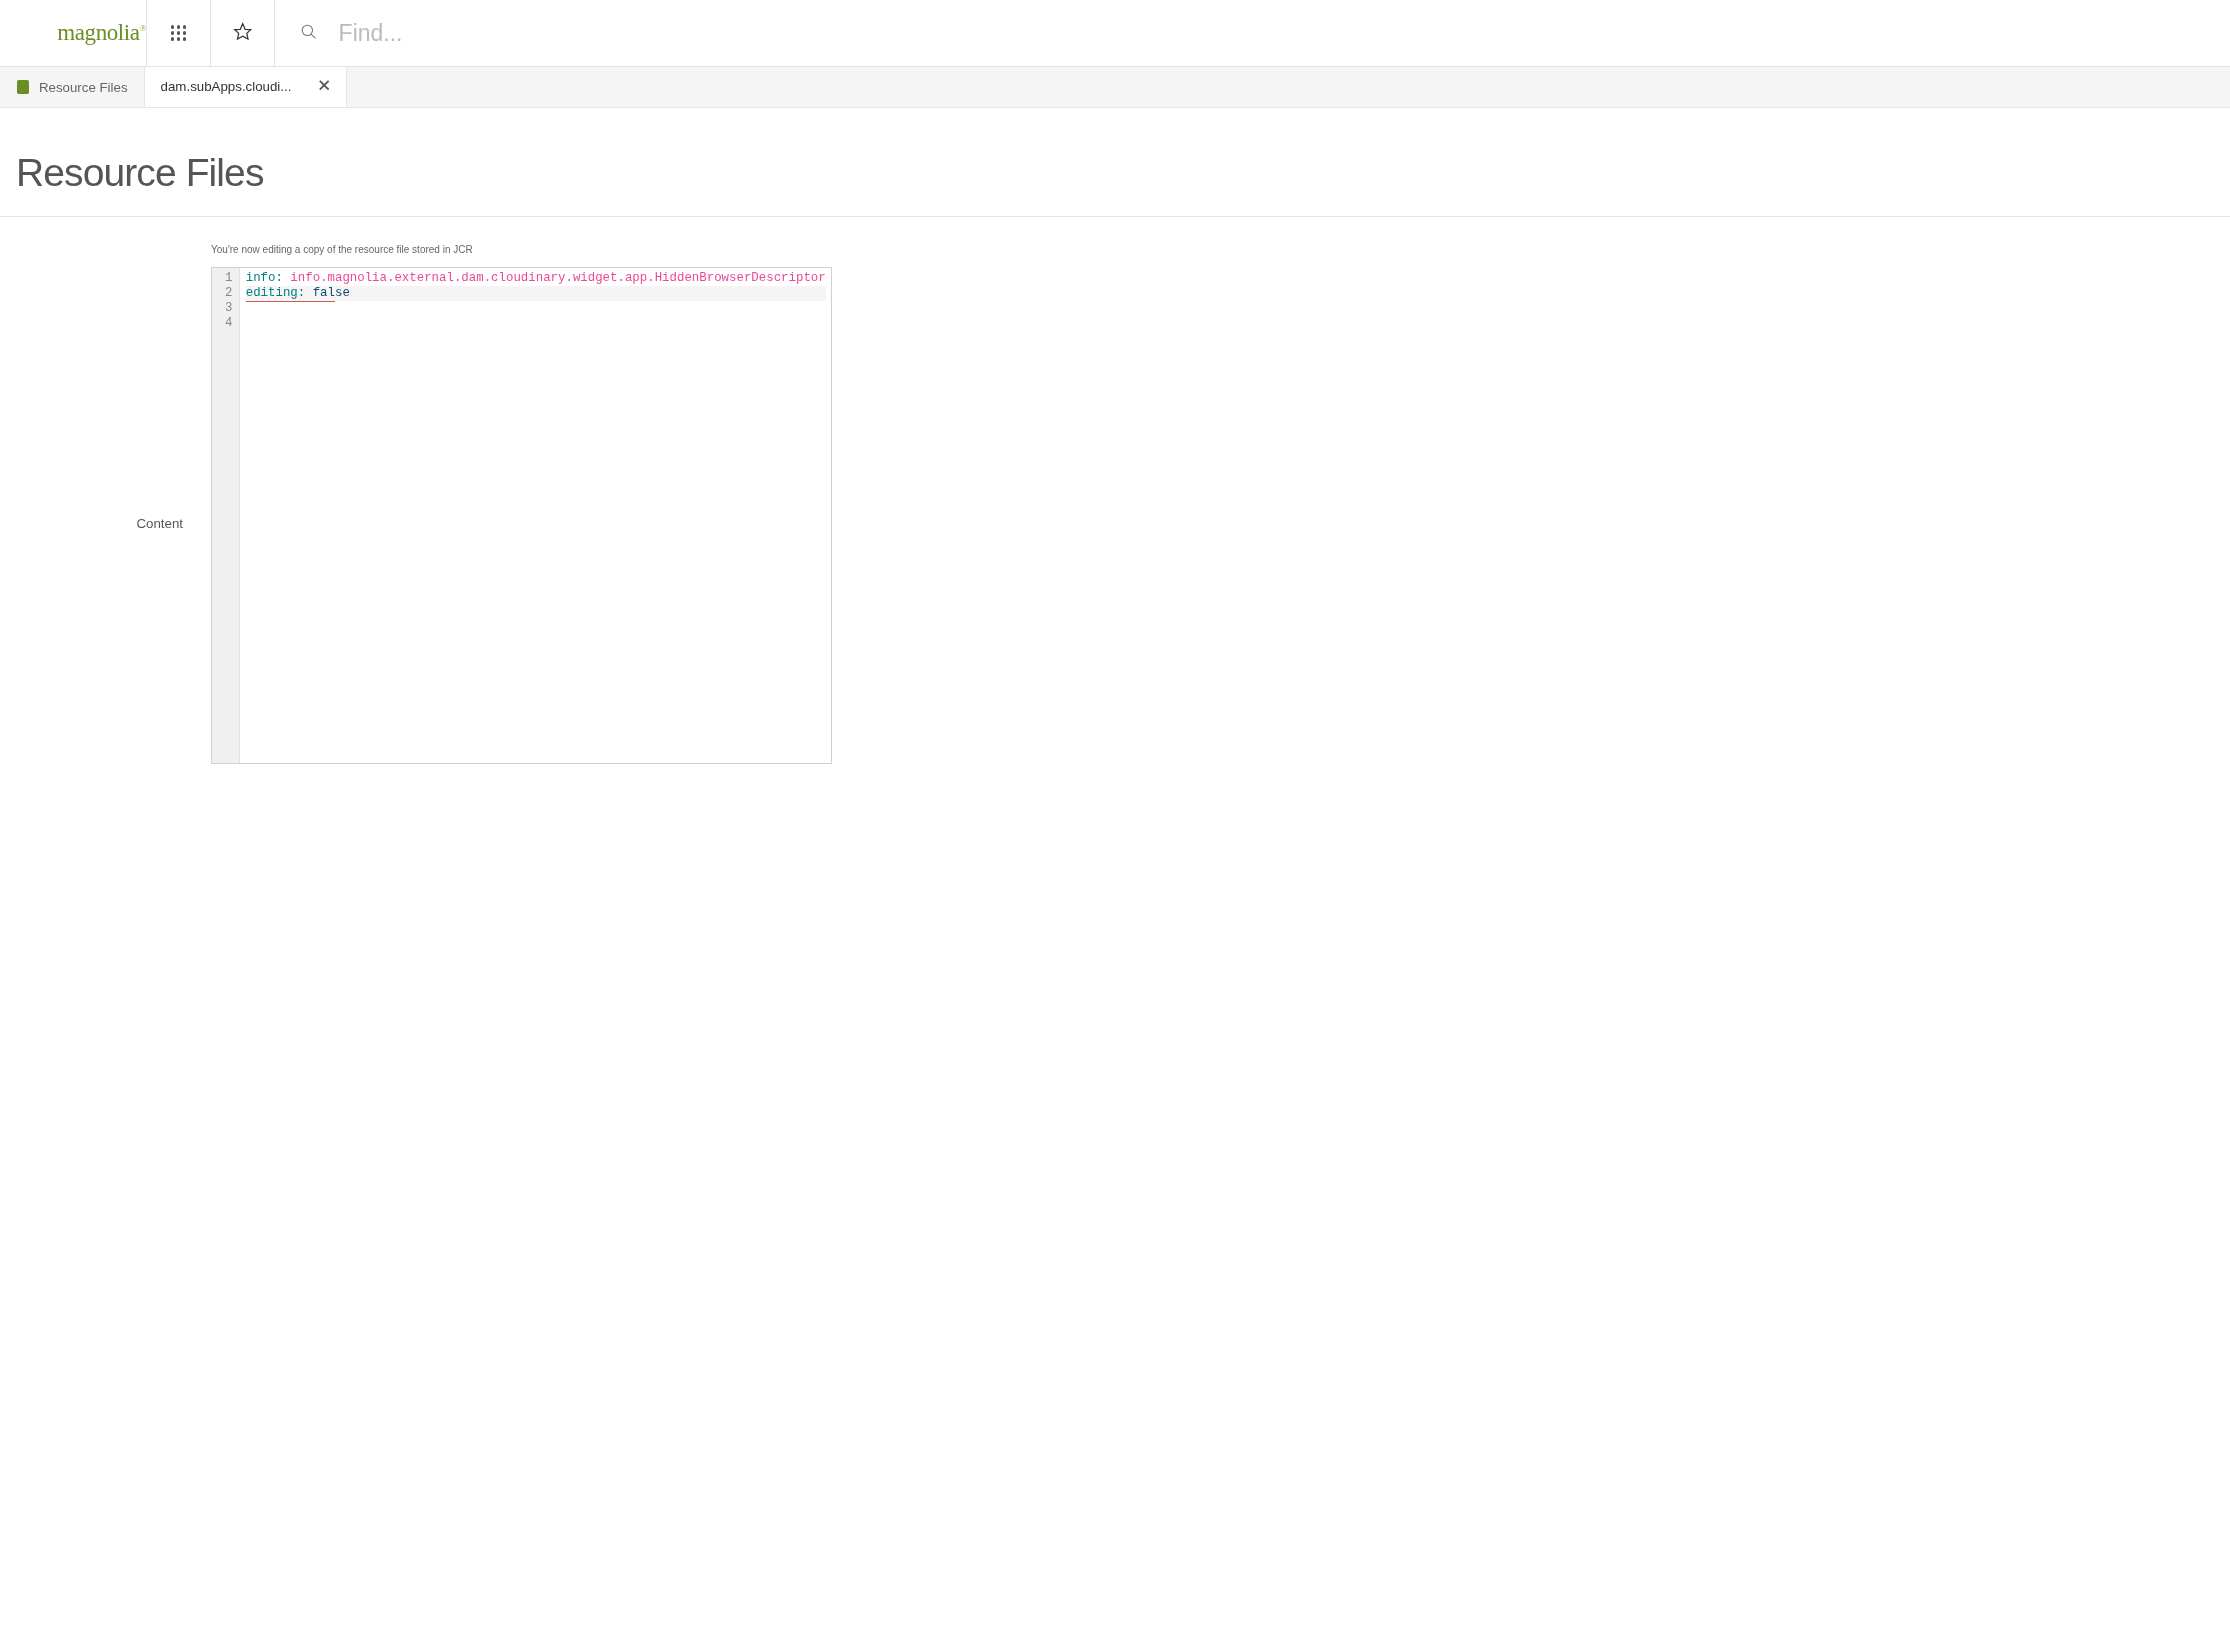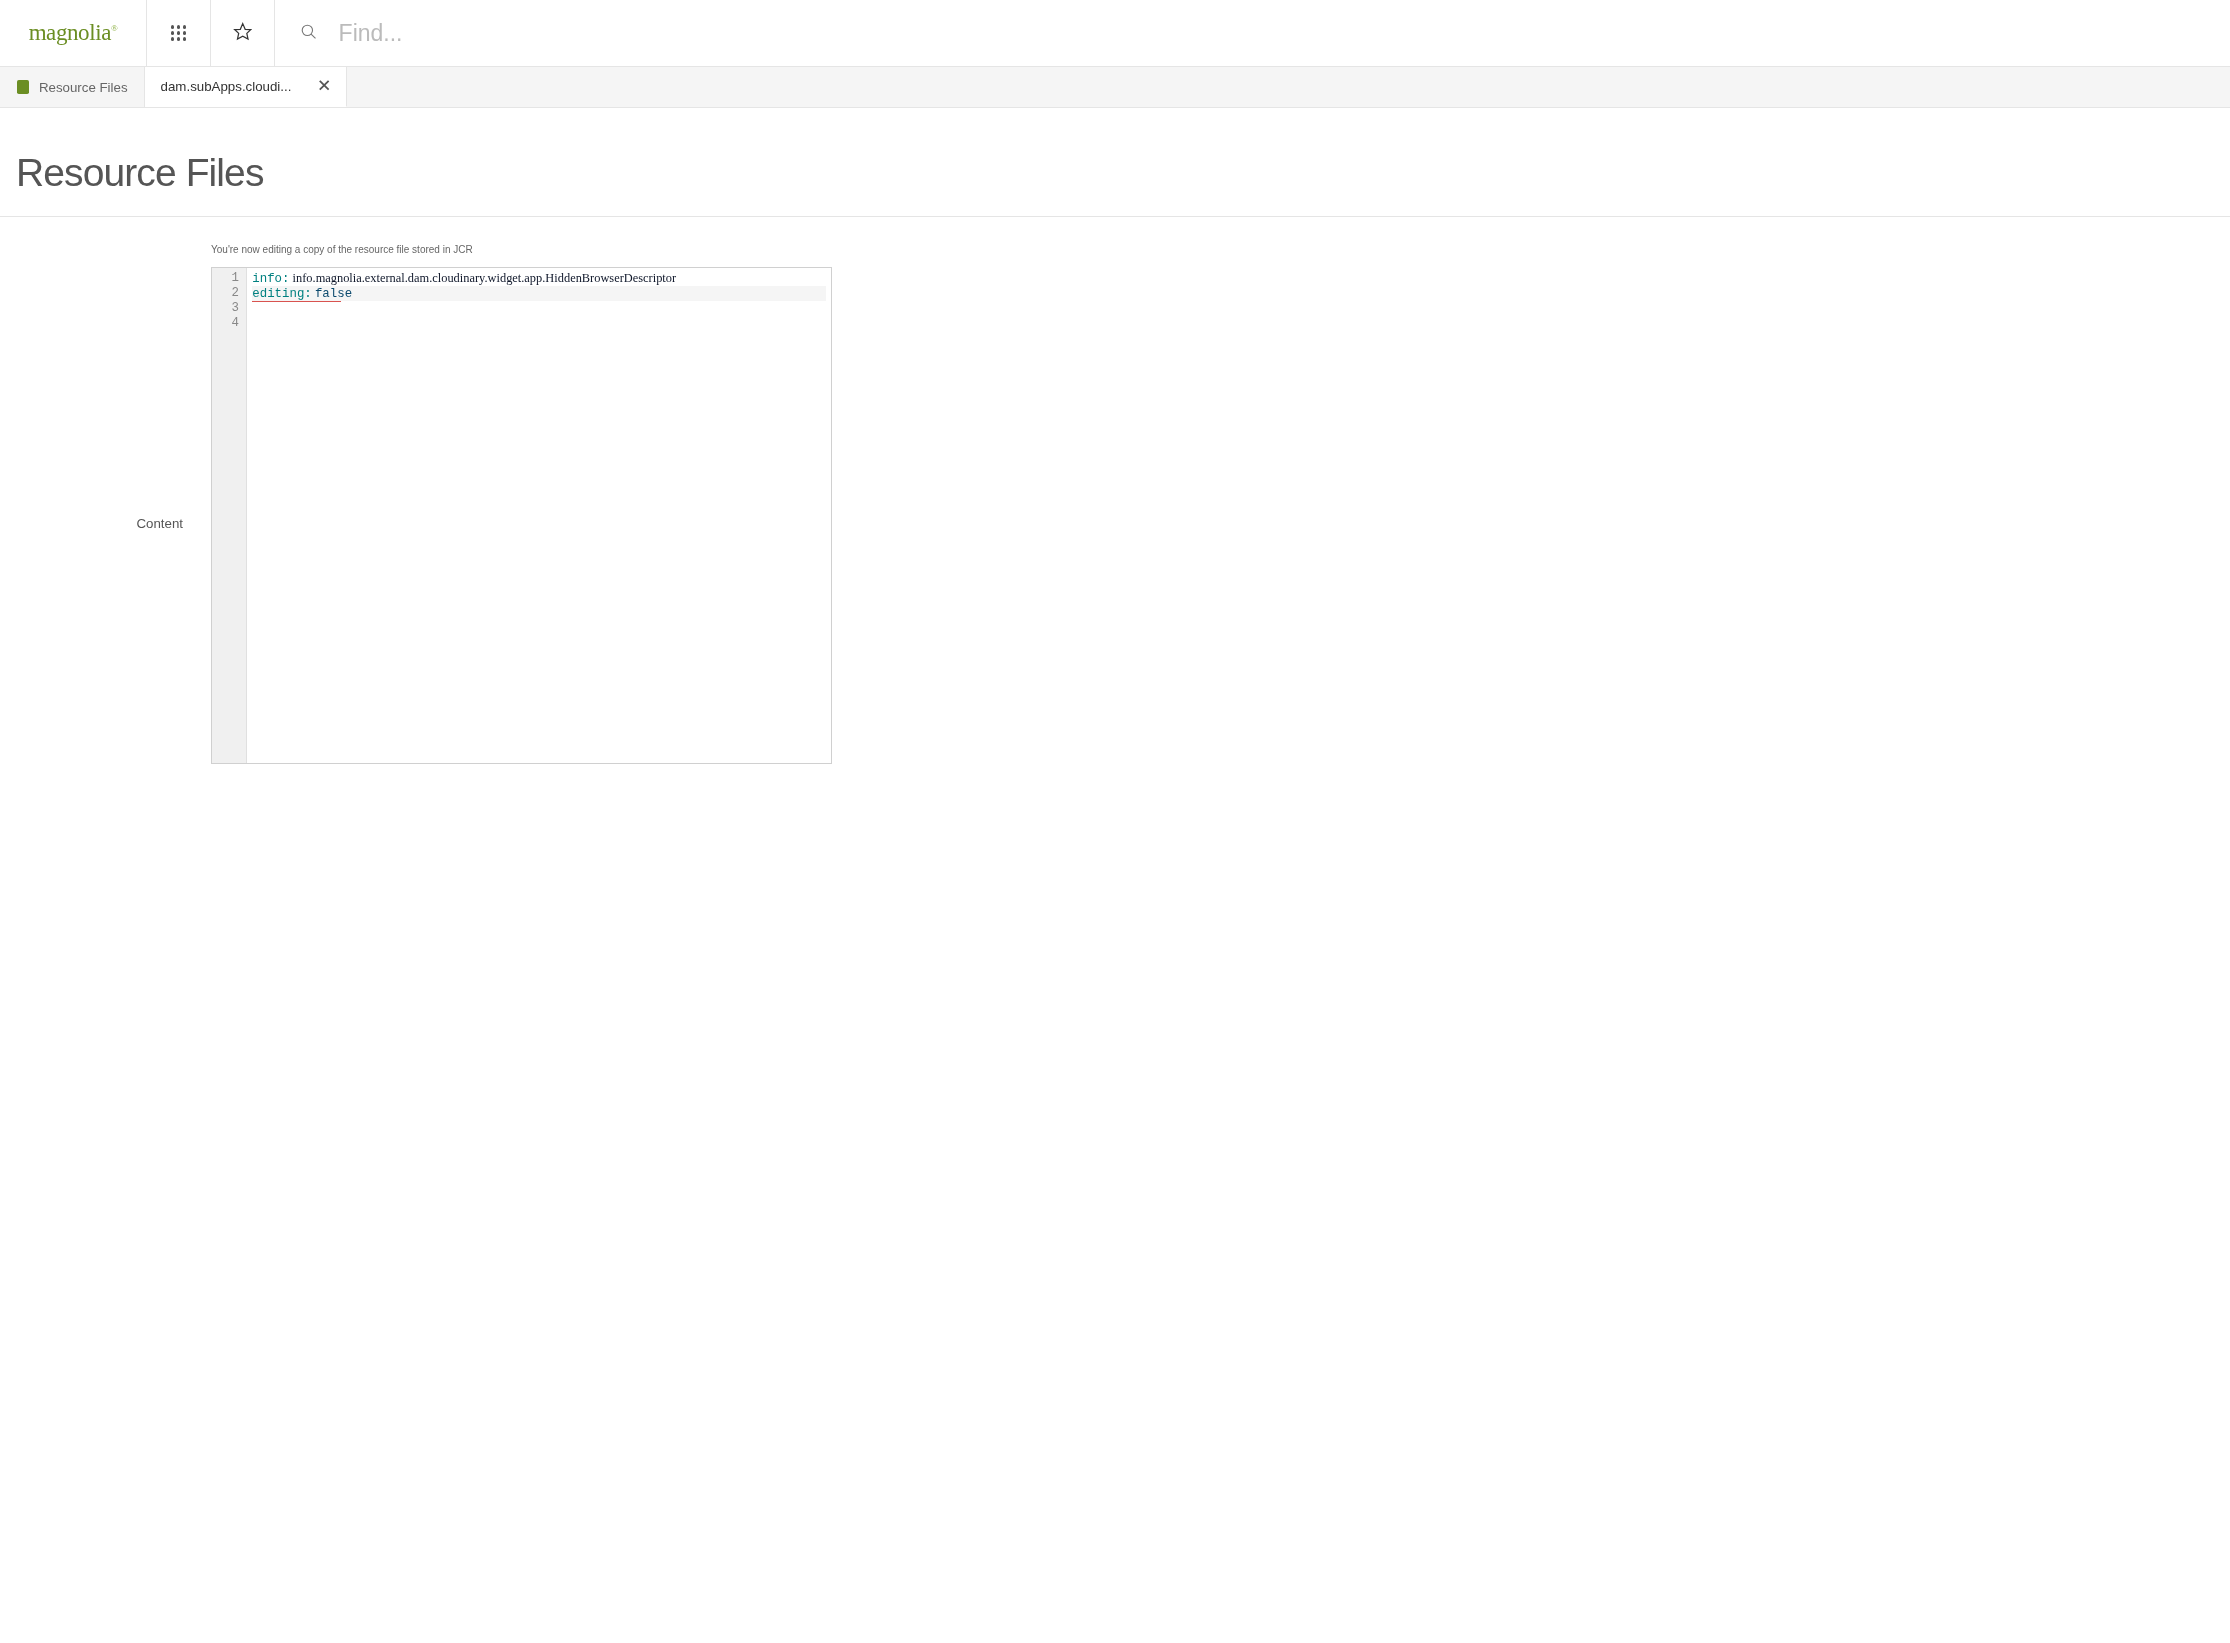--- a/index.html
+++ b/index.html
@@ -16,21 +16,21 @@
       display: flex;
       align-items: center;
       height: 67px;
       border-bottom: 0.9px solid #e5e5e5;
     }
     .logo-cell {
       width: 147px;
       height: 100%;
       display: flex;
       align-items: center;
-      justify-content: center;
+      justify-content: flex-end;
       border-right: 0.9px solid #e5e5e5;
     }
     .logo {
       font-family: Georgia, serif;
       font-size: 23px;
       color: #6b8e23;
       font-weight: normal;
       letter-spacing: -0.4px;
     }
     .logo .dot {
@@ -205,21 +205,21 @@
     .code-line {
       height: 15px;
       line-height: 15px;
       white-space: pre;
       position: relative;
     }
     .code-line.active-line {
       background: #f5f5f5;
     }
     .kw { color: #008080; }
-    .val { color: #0f172a; font-family: Liberation Serif, serif; }
+    .val { color: #ec4899; }
     .bool { color: #0c4a6e; }
     .underline-red {
       position: absolute;
       bottom: -0.9px;
       left: 0;
       height: 0.9px;
       background: #d9534f;
     }
   </style>
 </head>

